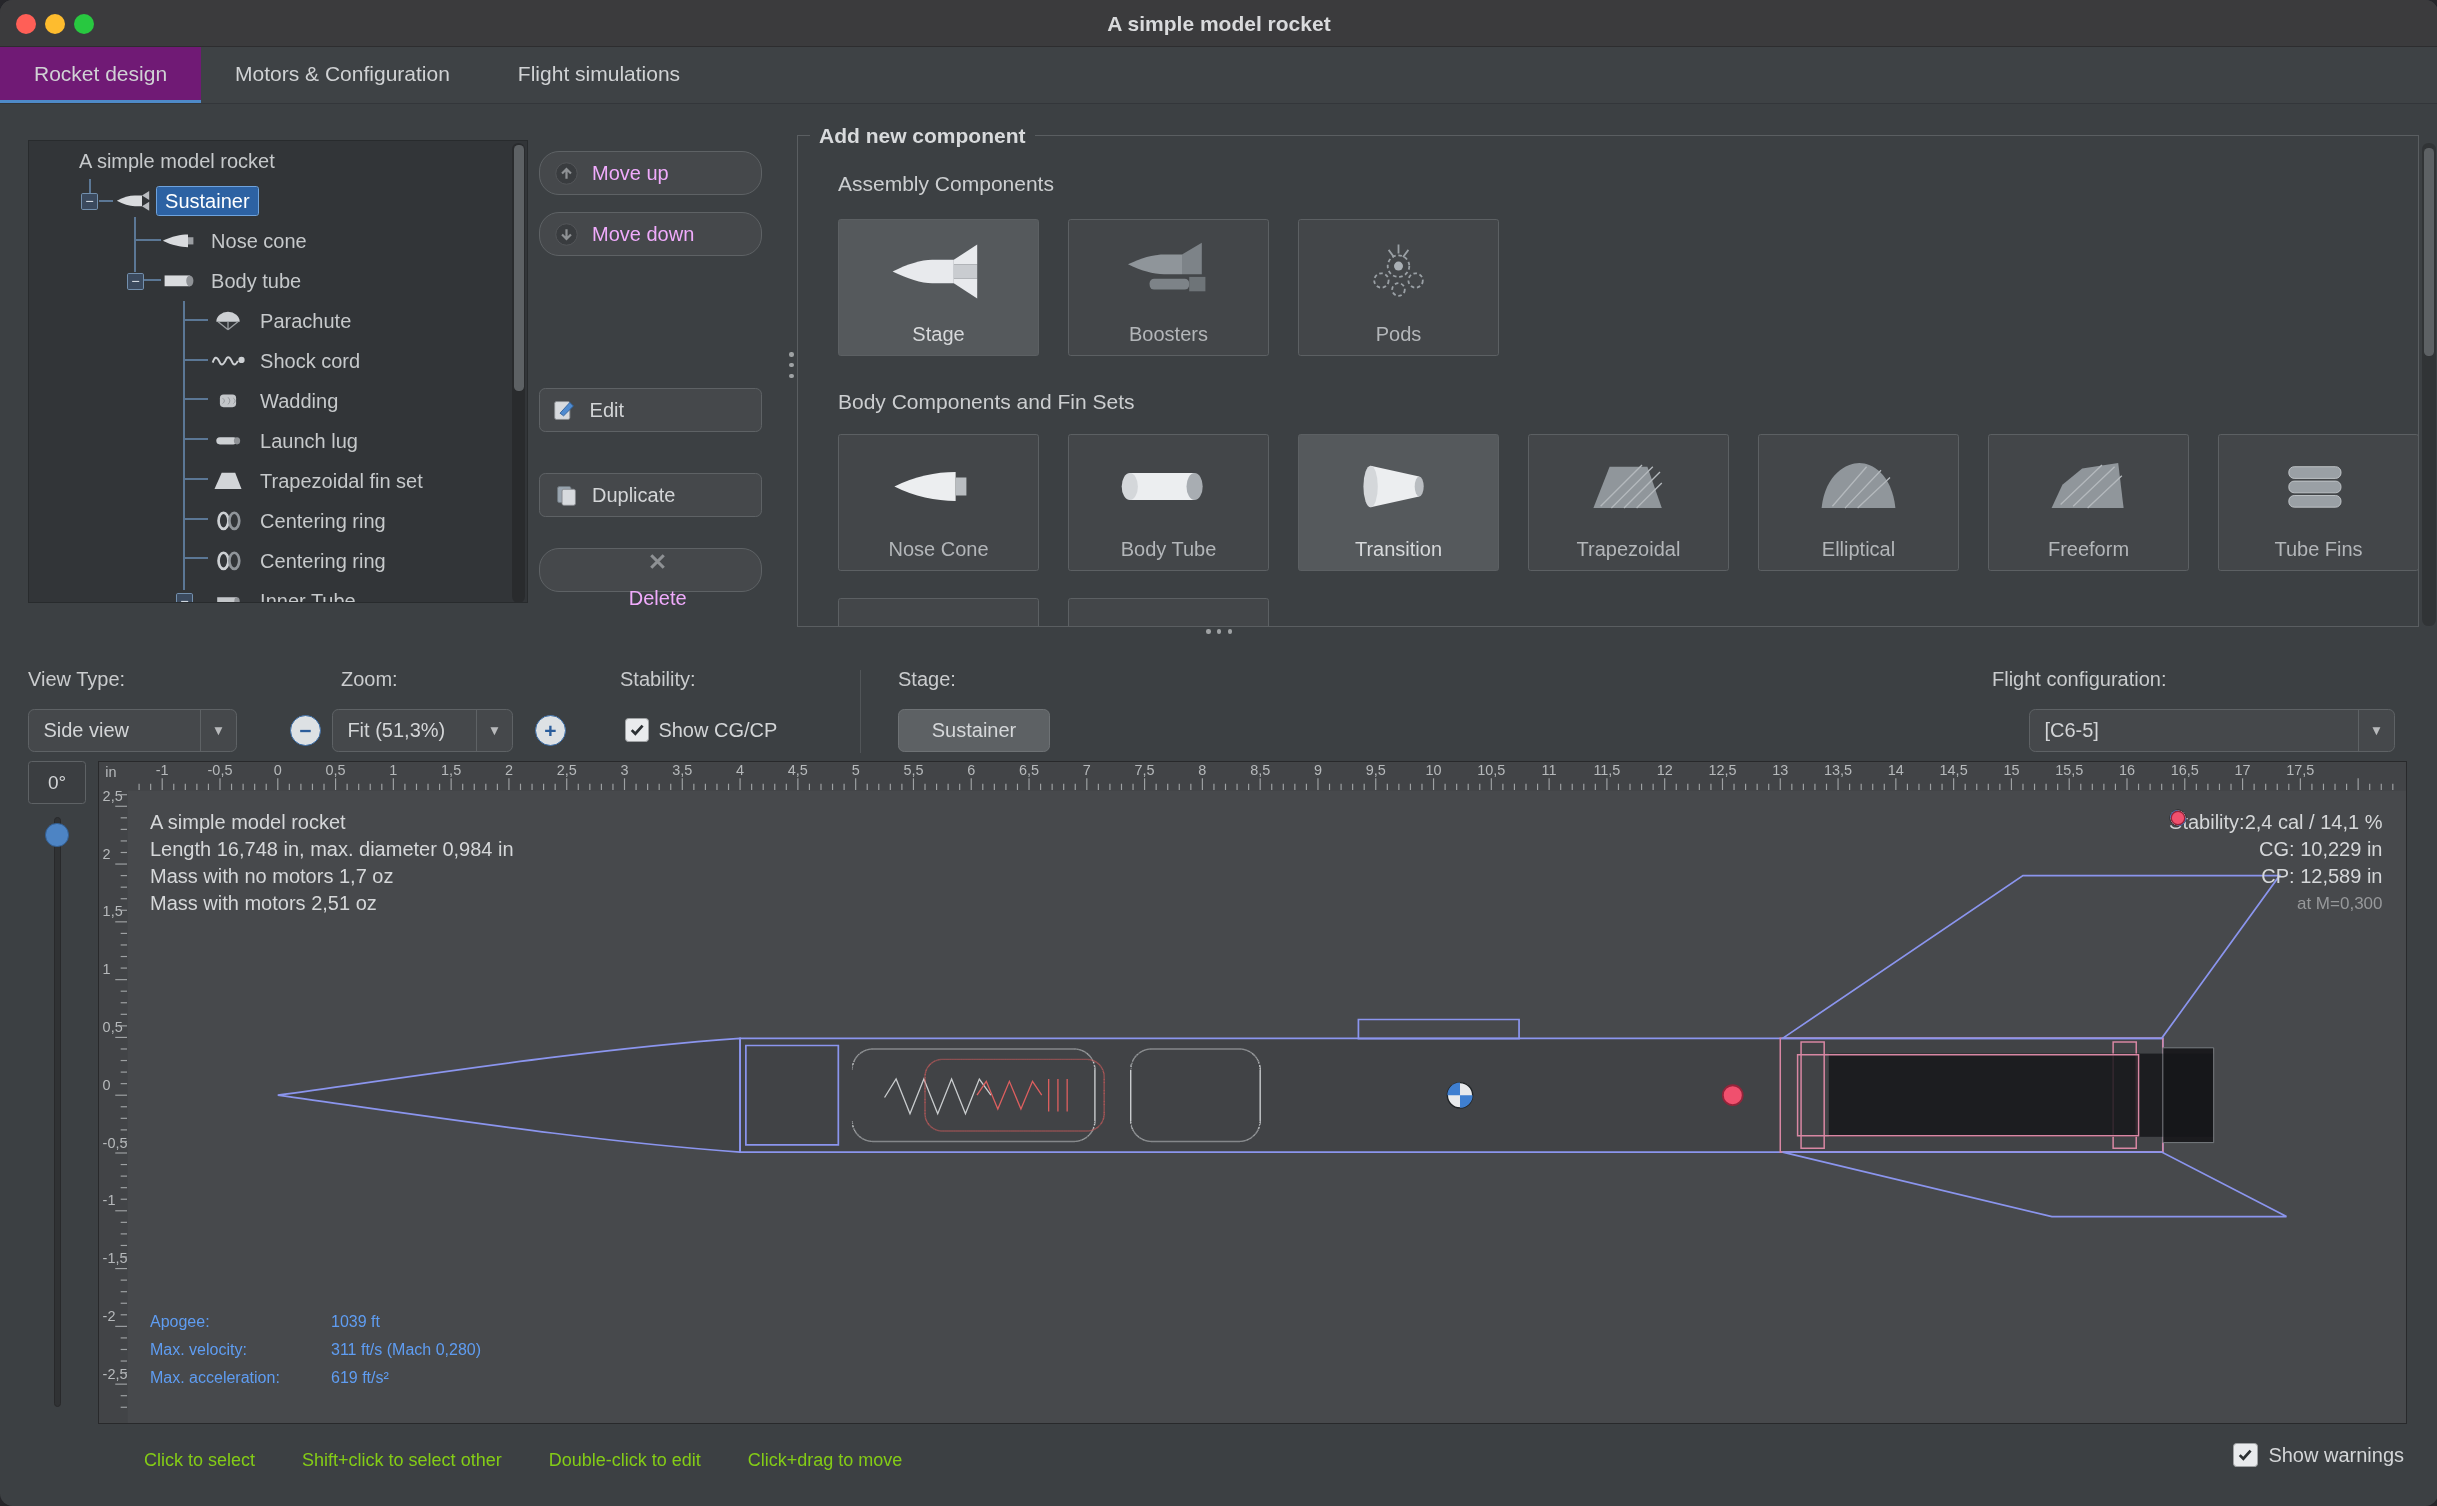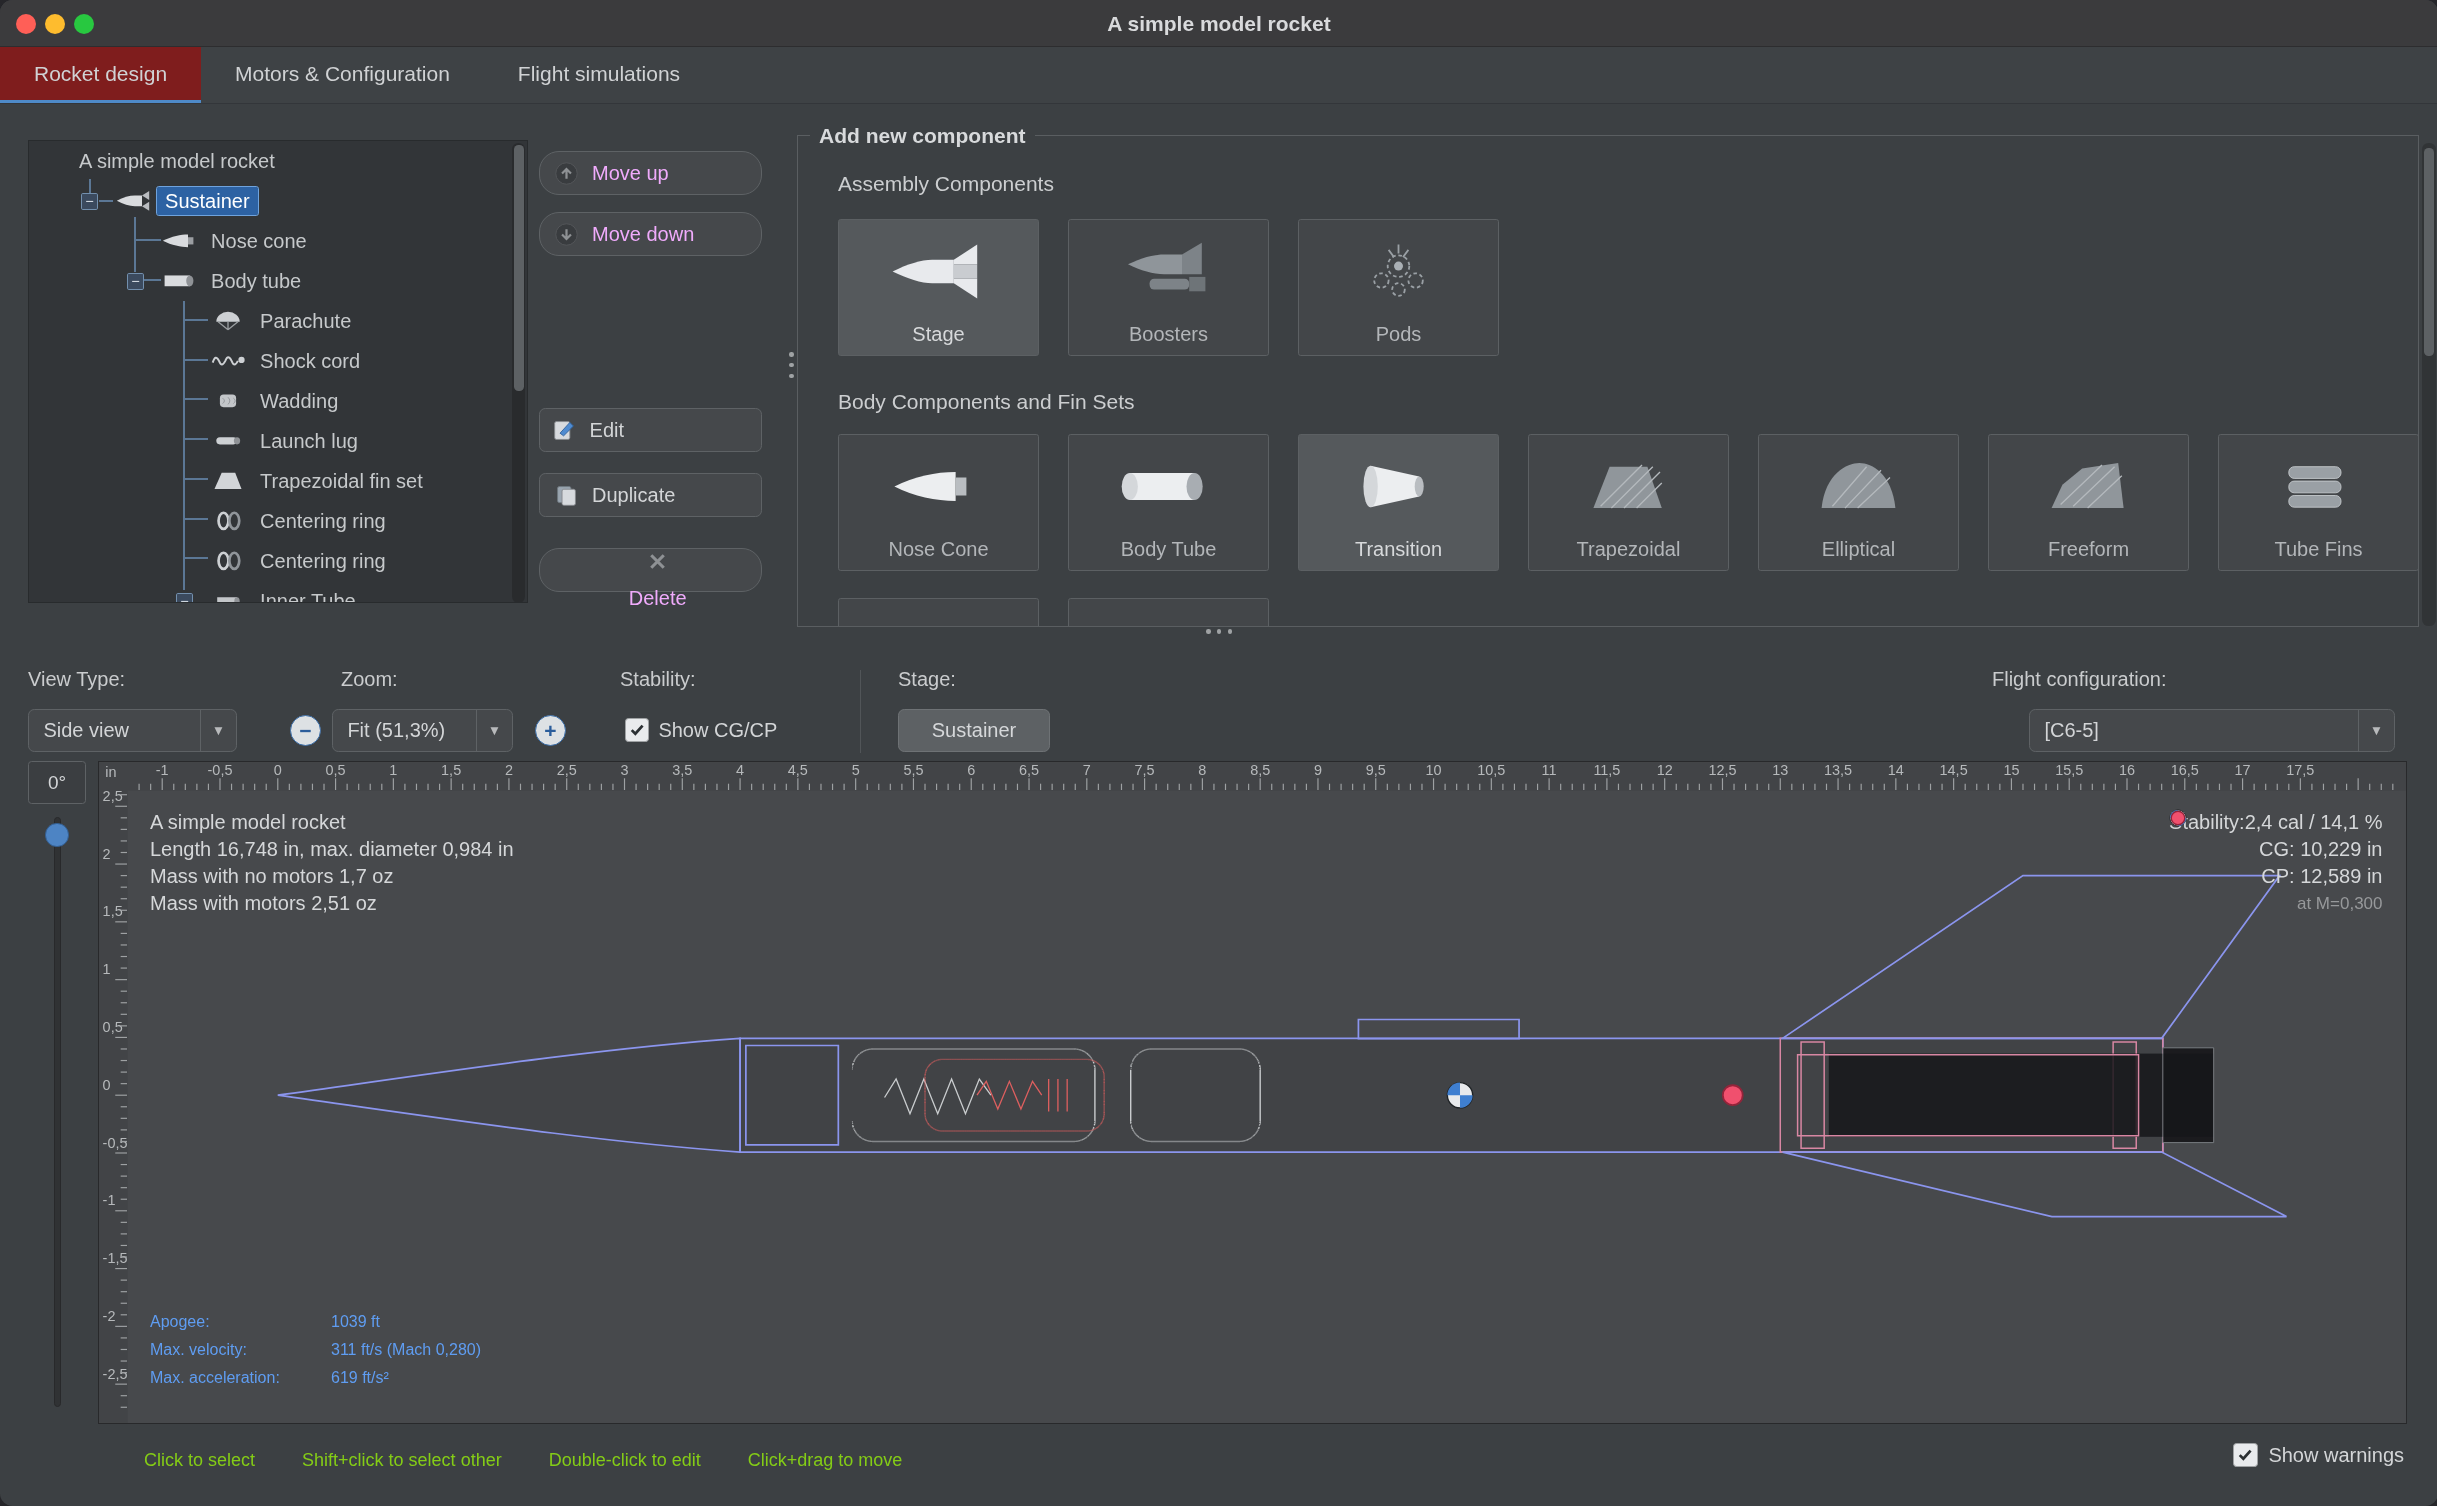--- a/index.html
+++ b/index.html
@@ -18,21 +18,21 @@
   .titlebar { position:absolute; left:0; top:0; width:100%; height:47px; background:#3b3b3d; border-bottom:0.9px solid #2d2d2f; }
   .traffic { position:absolute; top:13.5px; width:20px; height:20px; border-radius:50%; }
   .t-red    { left:16.3px;  background:#ff5f57; }
   .t-yellow { left:45px;  background:#febc2e; }
   .t-green  { left:74px;  background:#28c840; }
   .title-text { position:absolute; width:100%; text-align:center; top:11.7px; font-size:21px; font-weight:bold; color:#d9dadc; }
 
   
   .tabbar { position:absolute; top:47px; left:0; width:100%; height:57px; background:#3e4245; border-bottom:0.9px solid #33363a; display:flex; }
   .tab { padding:0 34px; display:flex; align-items:center; font-size:21px; color:#d0d2d4; height:100%; border-bottom:3.6px solid transparent; }
-  .tab.active { background:#7f1d1d; border-bottom-color:#4e8ac8; }
+  .tab.active { background:#701a75; border-bottom-color:#4e8ac8; }
 
   
   .tree-panel { position:absolute; left:28px; top:140px; width:500px; height:463px; background:#323538; border:0.9px solid #282b2d; overflow:hidden; }
   .tree-row { position:relative; height:40px; display:flex; align-items:center; font-size:20px; color:#c6c9cb; white-space:nowrap; }
   .tree-root { padding-left:42px; }
   .lvl1 { padding-left:52px; } .lvl2 { padding-left:98px; } .lvl3 { padding-left:147px; }
   .exp-slot { width:34px; display:flex; align-items:center; flex:none; }
   .expander { width:17px; height:17px; background:#3b4a5e; border:0.9px solid #7390ae; color:#d6dde4; font-size:14.4px; line-height:14.4px; text-align:center; border-radius:1.8px; }
   .ticon { width:42px; height:23.5px; display:flex; align-items:center; flex:none; }
   .tlabel { padding:2.7px 8.1px; border-radius:1.8px; }
@@ -274,21 +274,21 @@
   </div>
   <div class="action-btn disabled" style="top:212px;">
     <span class="aicon">
         <svg width="25" height="25" viewBox="0 0 28 28">
           <circle cx="14" cy="14" r="12" fill="#393c3f" stroke="#55585b"></circle>
           <path d="M14 8 L14 18 M9 14 L14 19 L19 14" stroke="#8e9194" stroke-width="2.5" fill="none"></path>
         </svg>
       </span>
     <span>Move down</span>
   </div>
-  <div class="action-btn" style="top:408px;padding-left:12px;">
+  <div class="action-btn" style="top:388px;padding-left:12px;">
     <span class="aicon">
         <svg width="25" height="25" viewBox="0 0 28 28">
           <rect x="3" y="4" width="17" height="20" rx="2" fill="#d7dade" stroke="#84888c"></rect>
           <path d="M9 17 L20 5 L24 9 L13 20 Z" fill="#4f8bd0" stroke="#2d5f9b"></path>
         </svg>
       </span>
     <span>Edit</span>
   </div>
   <div class="action-btn" style="top:473px;">
     <span class="aicon">

